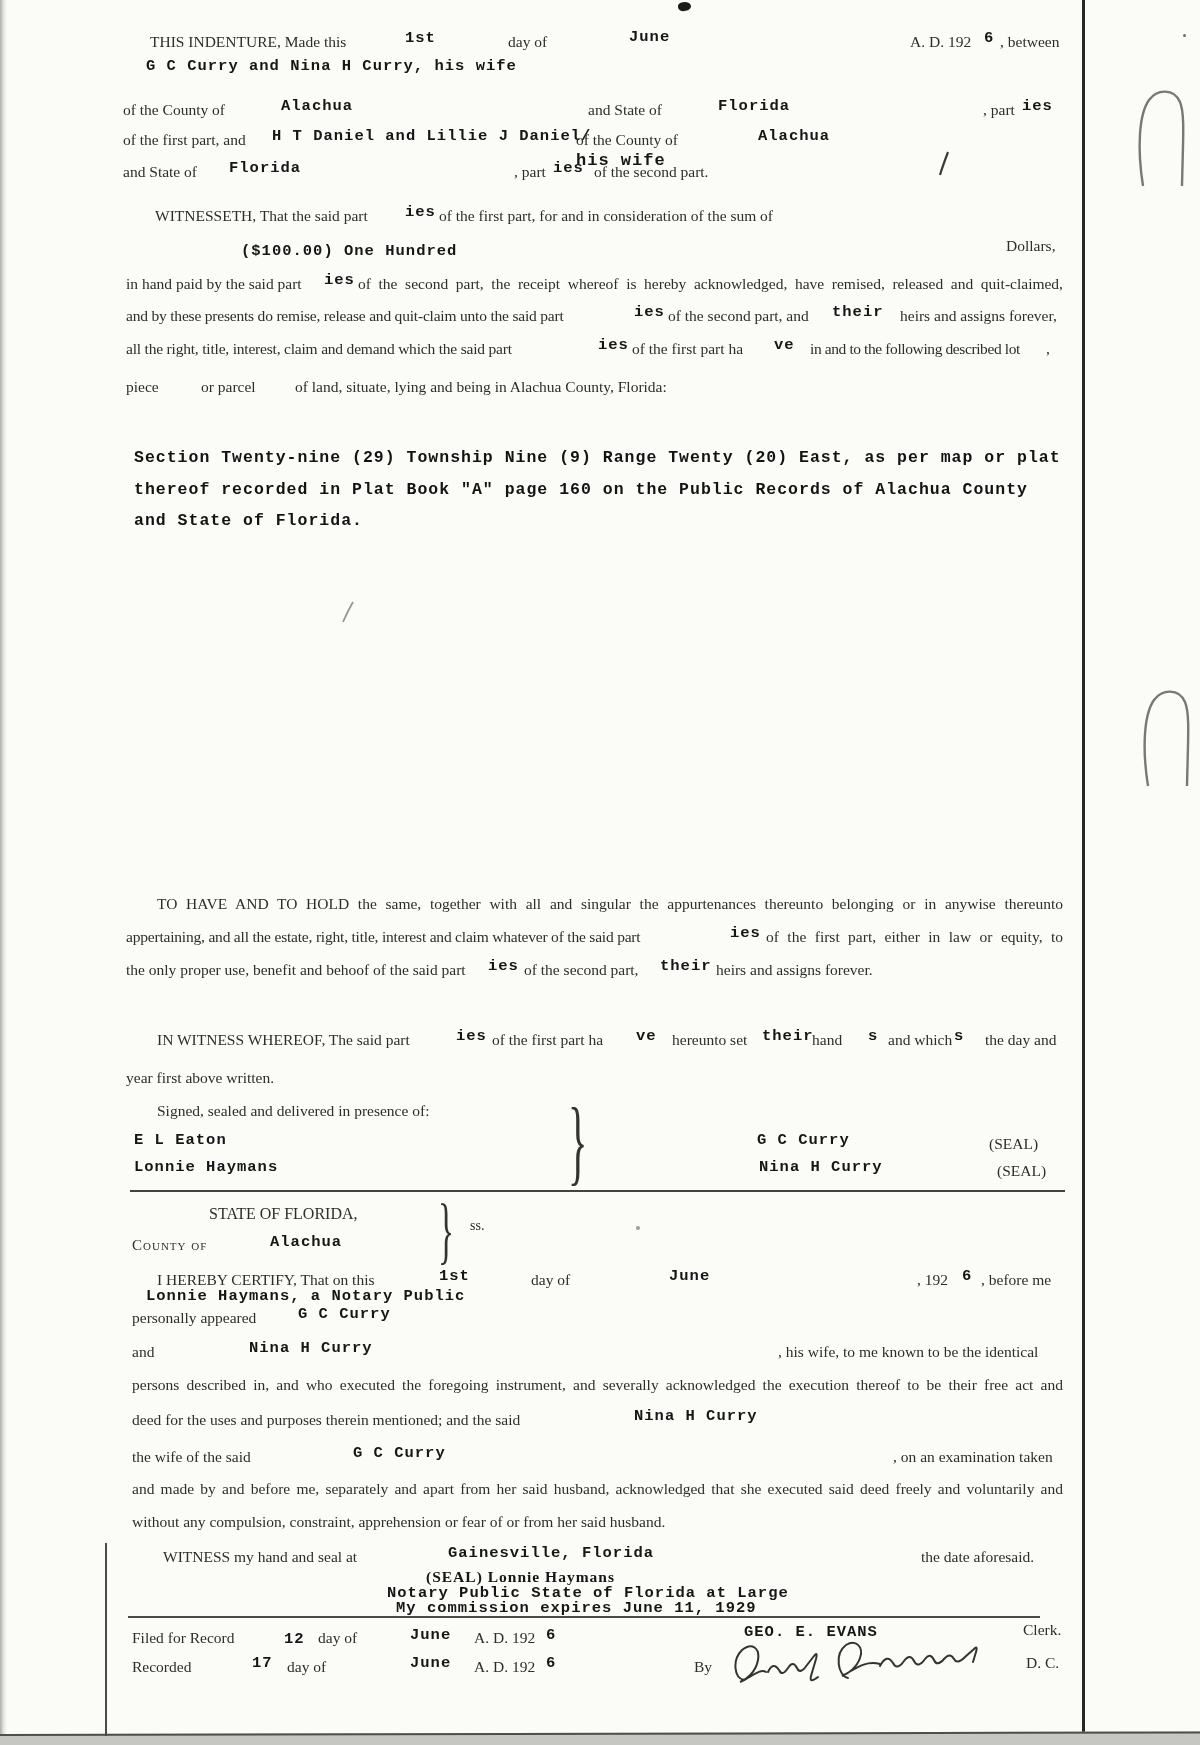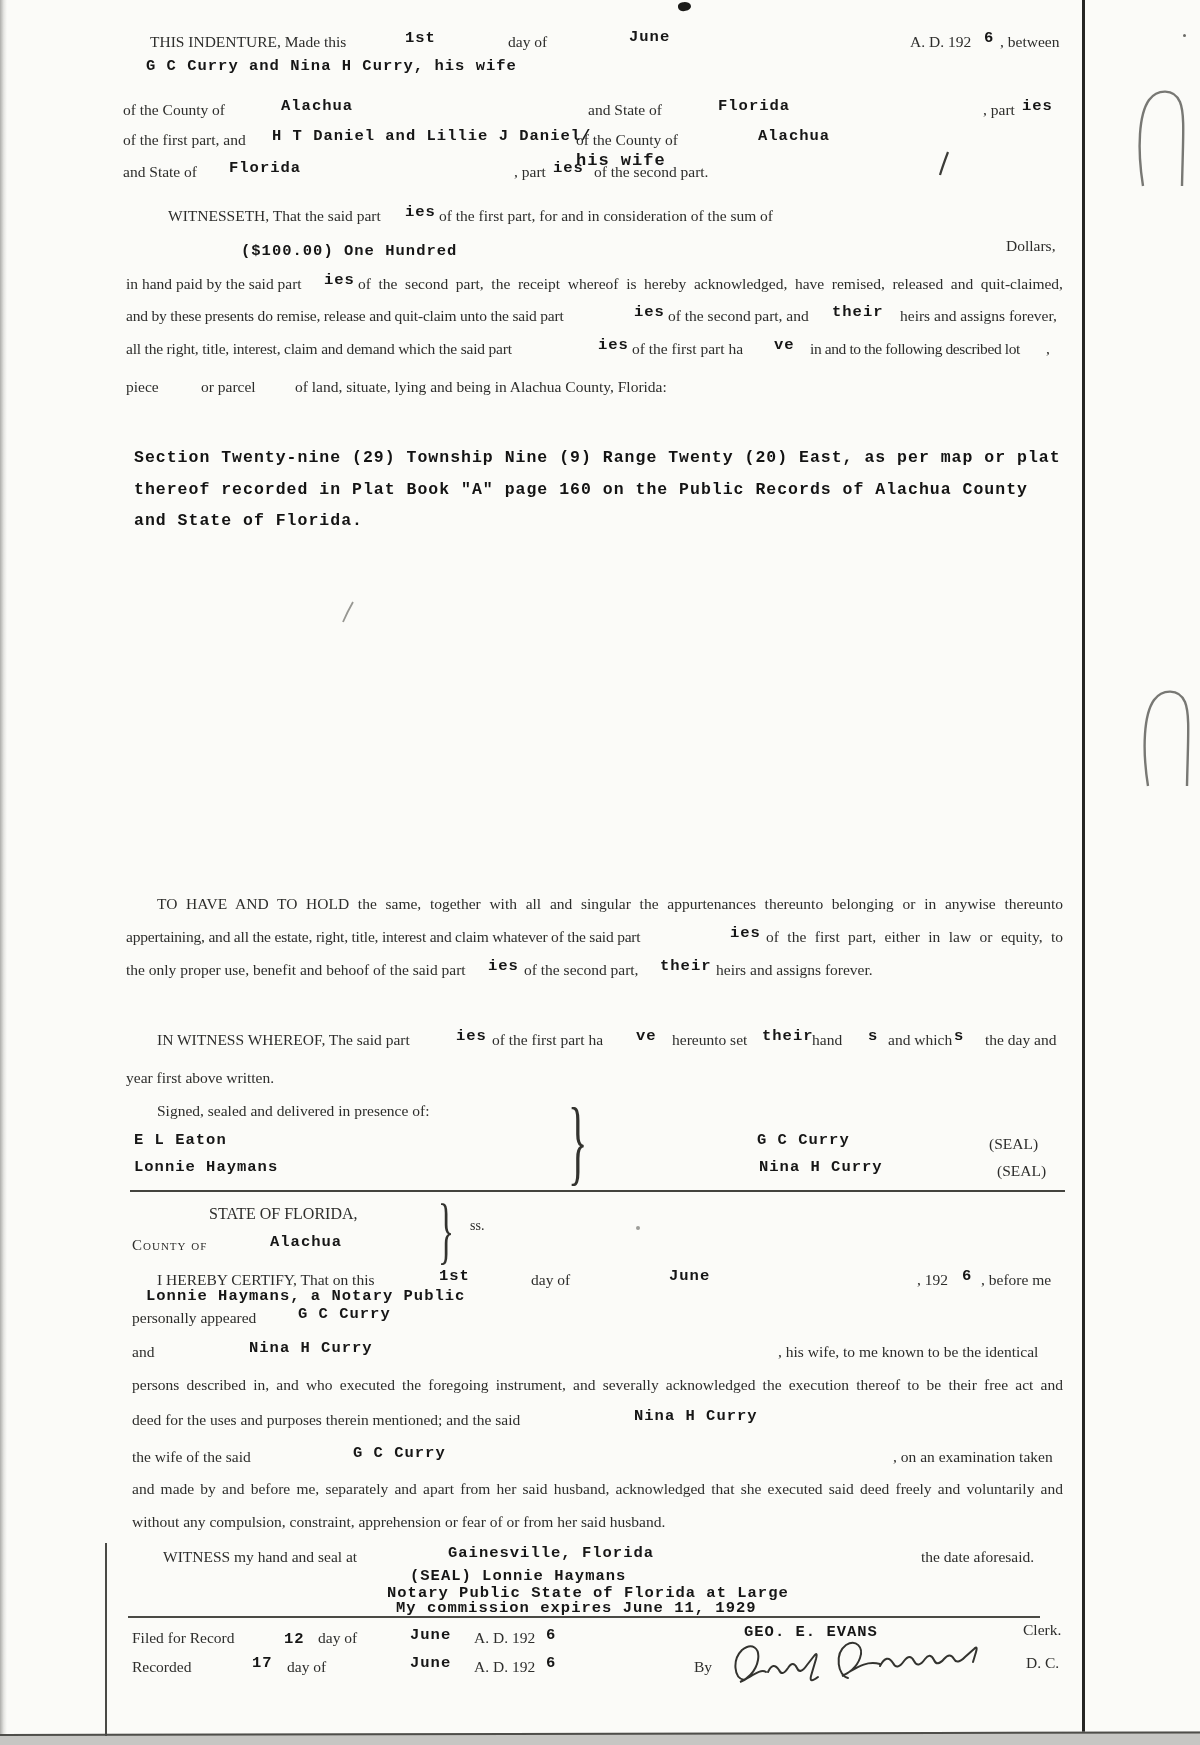--- a/index.html
+++ b/index.html
@@ -64,21 +64,21 @@
   <span class="run p" style="left:123px;top:131px;">of the first part, and</span>
   <span class="run t" style="left:272px;top:128px;">H T Daniel and Lillie J Daniel/</span>
   <span class="run p" style="left:576px;top:131px;">of the County of</span>
   <span class="run t" style="left:758px;top:128px;">Alachua</span>
   <span class="run p" style="left:123px;top:163px;">and State of</span>
   <span class="run t" style="left:229px;top:160px;">Florida</span>
   <span class="run p" style="left:514px;top:163px;">, part</span>
   <span class="run t" style="left:553px;top:160px;">ies</span>
   <span class="run p" style="left:594px;top:163px;">of the second part.</span>
 
-  <span class="run p" style="left:155px;top:207px;margin-left:13px;">WITNESSETH, That the said part</span>
+  <span class="run p" style="left:155px;top:207px;">WITNESSETH, That the said part</span>
   <span class="run t" style="left:405px;top:204px;">ies</span>
   <span class="run p" style="left:439px;top:207px;">of the first part, for and in consideration of the sum of</span>
   <span class="run t" style="left:241px;top:243px;">($100.00) One Hundred</span>
   <span class="run p" style="left:1006px;top:237px;">Dollars,</span>
   <span class="run p" style="left:126px;top:275px;">in hand paid by the said part</span>
   <span class="run t" style="left:324px;top:272px;">ies</span>
   <span class="run p j" style="left:358px;top:275px;width:705px;">of the second part, the receipt whereof is hereby acknowledged, have remised, released and quit-claimed,</span>
   <span class="run p" style="left:126px;top:307px;letter-spacing:-0.2px;">and by these presents do remise, release and quit-claim unto the said part</span>
   <span class="run t" style="left:634px;top:304px;">ies</span>
   <span class="run p" style="left:668px;top:307px;">of the second part, and</span>
@@ -153,21 +153,21 @@
   <span class="run p" style="left:132px;top:1411px;">deed for the uses and purposes therein mentioned; and the said</span>
   <span class="run t" style="left:634px;top:1408px;">Nina H Curry</span>
   <span class="run p" style="left:132px;top:1448px;">the wife of the said</span>
   <span class="run t" style="left:353px;top:1445px;">G C Curry</span>
   <span class="run p" style="left:893px;top:1448px;">, on an examination taken</span>
   <span class="run p j" style="left:132px;top:1480px;width:931px;">and made by and before me, separately and apart from her said husband, acknowledged that she executed said deed freely and voluntarily and</span>
   <span class="run p" style="left:132px;top:1513px;">without any compulsion, constraint, apprehension or fear of or from her said husband.</span>
   <span class="run p" style="left:163px;top:1548px;">WITNESS my hand and seal at</span>
   <span class="run t" style="left:448px;top:1545px;">Gainesville, Florida</span>
   <span class="run p" style="left:921px;top:1548px;">the date aforesaid.</span>
-  <span class="run t" style="left:410px;top:1568px;">(SEAL)  Lonnie Haymans</span>
+  <span class="run t" style="left:426px;top:1568px;font-family:Liberation Serif, serif;">(SEAL)  Lonnie Haymans</span>
   <span class="run t" style="left:387px;top:1585px;">Notary Public State of Florida at Large</span>
   <span class="run t" style="left:396px;top:1600px;">My commission expires  June 11, 1929</span>
   <div class="rule" style="left:128px;top:1616px;width:912px;background:#4a4a45;"></div>
 
   <span class="run p" style="left:132px;top:1629px;">Filed for Record</span>
   <span class="run t" style="left:284px;top:1631px;">12</span>
   <span class="run p" style="left:318px;top:1629px;">day of</span>
   <span class="run t" style="left:410px;top:1627px;">June</span>
   <span class="run p" style="left:474px;top:1629px;">A. D. 192</span>
   <span class="run t" style="left:546px;top:1627px;">6</span>

